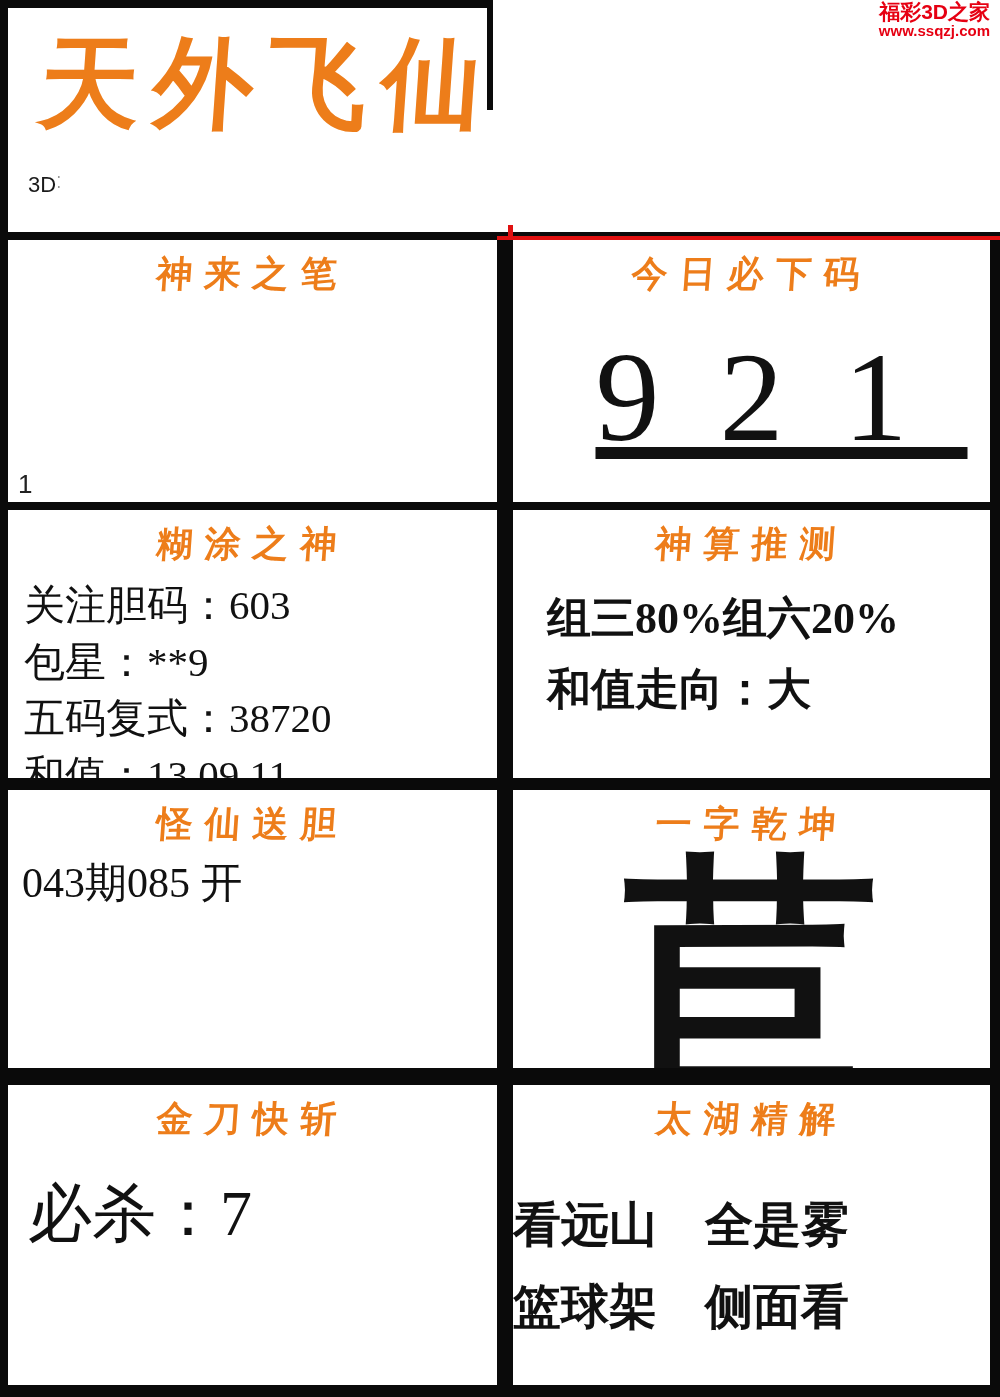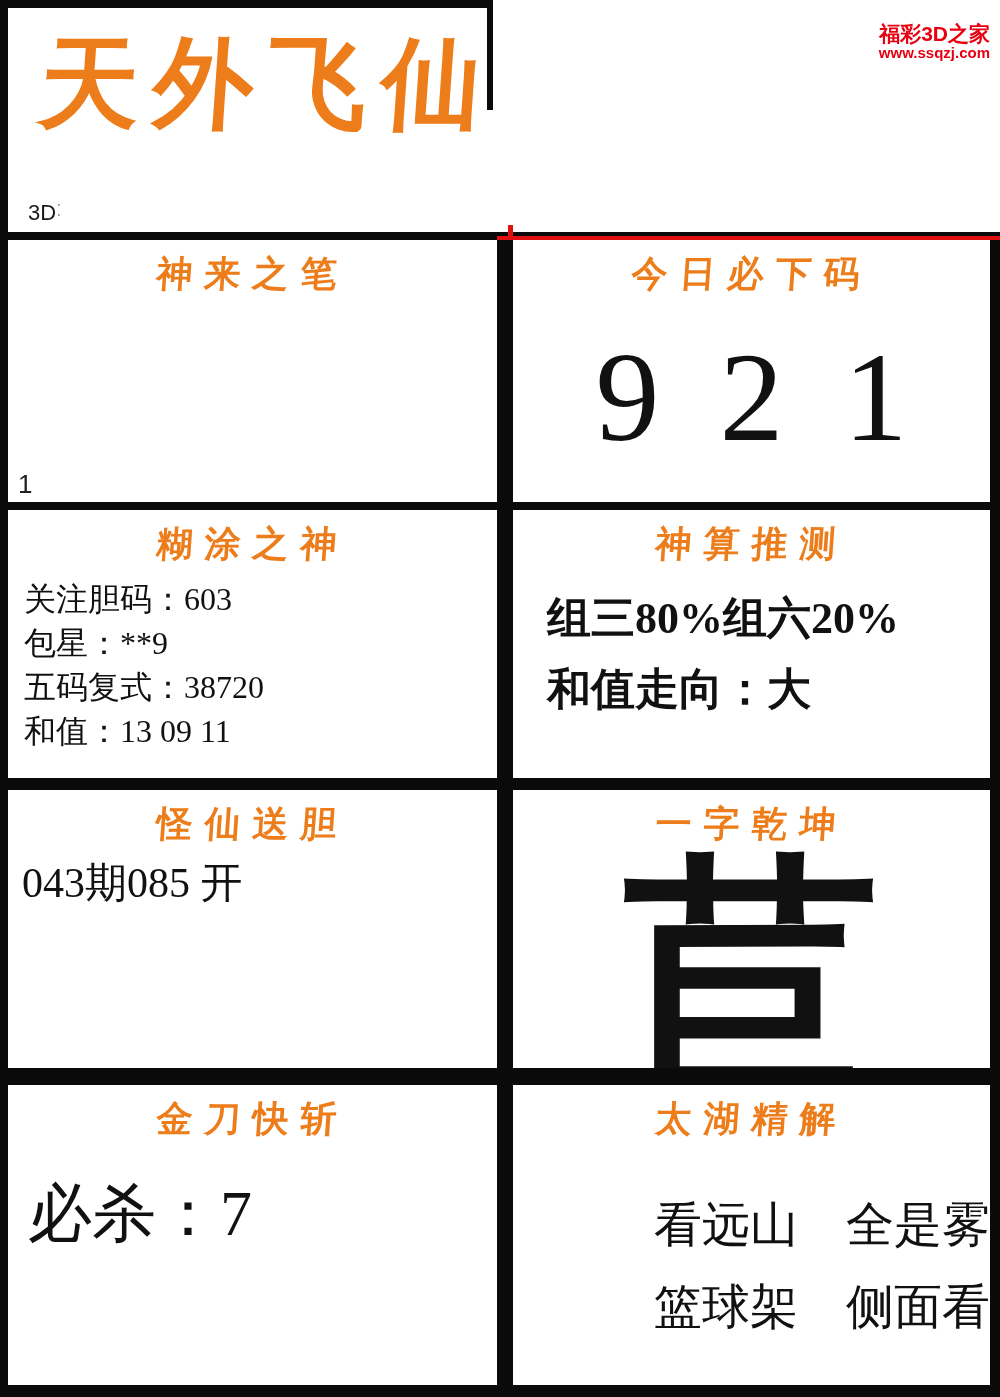--- a/index.html
+++ b/index.html
@@ -10,23 +10,23 @@
   .abs{position:absolute;}
   
   .header{left:0;top:0;width:1000px;height:232px;background:#ffffff;}
   .hdr-border-top{left:0;top:0;width:493px;height:8px;background:#0a0a0a;}
   .hdr-border-left{left:0;top:0;width:8px;height:232px;background:#0a0a0a;}
   .hdr-border-right{left:487px;top:0;width:6px;height:110px;background:#0a0a0a;}
   .masthead{left:40px;top:18px;width:450px;height:120px;
     font-size:100px;font-weight:bold;letter-spacing:14px;color:#ed7d1a;
     white-space:nowrap;transform:skewX(-4deg);}
   .sub3d{left:28px;top:172px;font-size:22px;color:#1a1a1a;
-    font-family:"Liberation Sans","DejaVu Sans",sans-serif;margin-top:28px;}
+    font-family:"Liberation Sans","DejaVu Sans",sans-serif;}
   .sub3d .faint{opacity:.45;font-size:16px;vertical-align:4px;}
-  .badge{right:10px;top:22px;text-align:right;line-height:1.1;
+  .badge{right:10px;top:0;text-align:right;line-height:1.1;
     font-family:"Liberation Sans","DejaVu Sans",sans-serif;font-weight:bold;}
   .badge .l1{font-size:21px;color:#e60012;}
   .badge .l2{font-size:15px;color:#e60012;}
   
   .cell{background:#ffffff;overflow:hidden;}
   .c-l{left:8px;width:489px;}
   .c-r{left:513px;width:477px;}
   .row1{top:240px;height:262px;}
   .row2{top:510px;height:268px;}
   .row3{top:790px;height:278px;}
@@ -34,28 +34,28 @@
   .redline{left:497px;top:236px;width:503px;height:4px;background:#e01010;}
   .redtick{left:508px;top:225px;width:5px;height:12px;background:#e01010;}
   .ptitle{
     display:block;text-align:center;margin-top:10px;
     font-size:36px;font-weight:bold;letter-spacing:12px;color:#ed7d1a;
     transform:skewX(-4deg);white-space:nowrap;
   }
   .poem{margin-top:22px;text-align:center;font-size:48px;font-weight:bold;
     line-height:1.55;color:#111;white-space:nowrap;}
   .bignum{margin-top:28px;text-align:center;font-size:128px;color:#111;
-    letter-spacing:60px;padding-left:60px;line-height:1.1;white-space:nowrap;}
-  .linelist{margin:8px 0 0 16px;font-size:32px;color:#111;line-height:1.38;white-space:nowrap;}
+    letter-spacing:60px;padding-left:60px;line-height:1.1;white-space:nowrap;text-decoration:underline;}
+  .linelist{margin:8px 0 0 16px;font-size:41px;color:#111;line-height:1.38;white-space:nowrap;}
   .linelist2{margin:14px 0 0 34px;font-size:44px;color:#111;line-height:1.62;white-space:nowrap;font-weight:bold;}
   .danline{margin:6px 0 6px 14px;font-size:42px;color:#111;white-space:nowrap;}
   .onechar{margin-top:4px;text-align:center;font-size:255px;line-height:1.0;
     font-weight:bold;color:#111;}
   .killline{margin:26px 0 0 20px;font-size:64px;color:#111;white-space:nowrap;}
-  .taihu{margin-top:40px;text-align:right;font-size:48px;font-weight:normal;
+  .taihu{margin-top:40px;text-align:left;font-size:48px;font-weight:bold;
     color:#111;line-height:1.7;white-space:nowrap;}
   .cut-digit{left:10px;bottom:2px;font-size:26px;color:#222;
     font-family:"Liberation Sans","DejaVu Sans",sans-serif;}
 </style>
 </head>
 <body>
 
 <div class="abs header">
   <div class="abs masthead">天外飞仙</div>
   <div class="abs sub3d"><span>3D</span><span class="faint">⁚</span></div>

